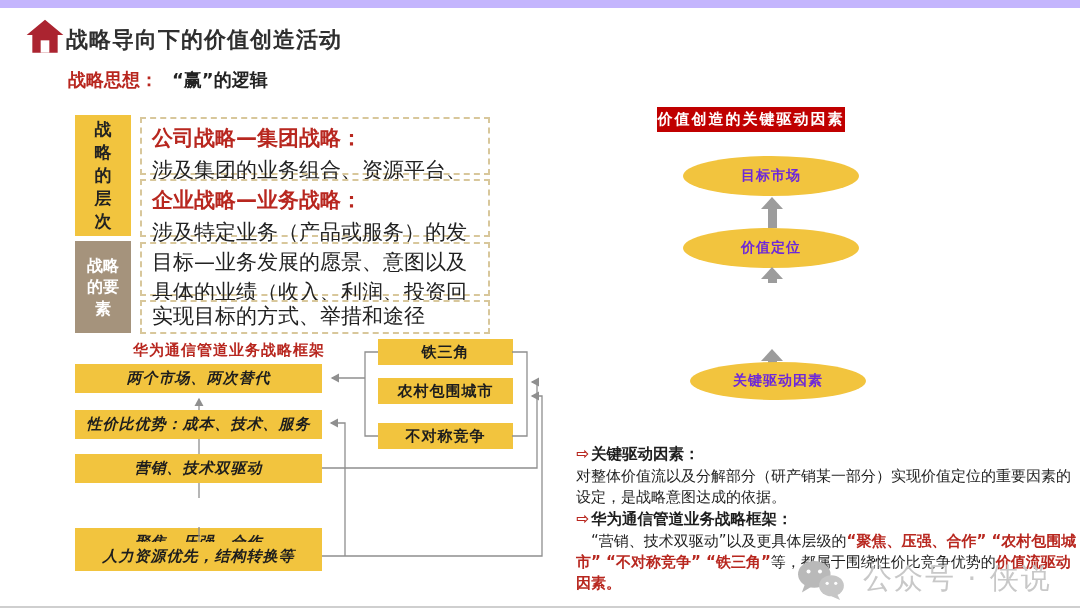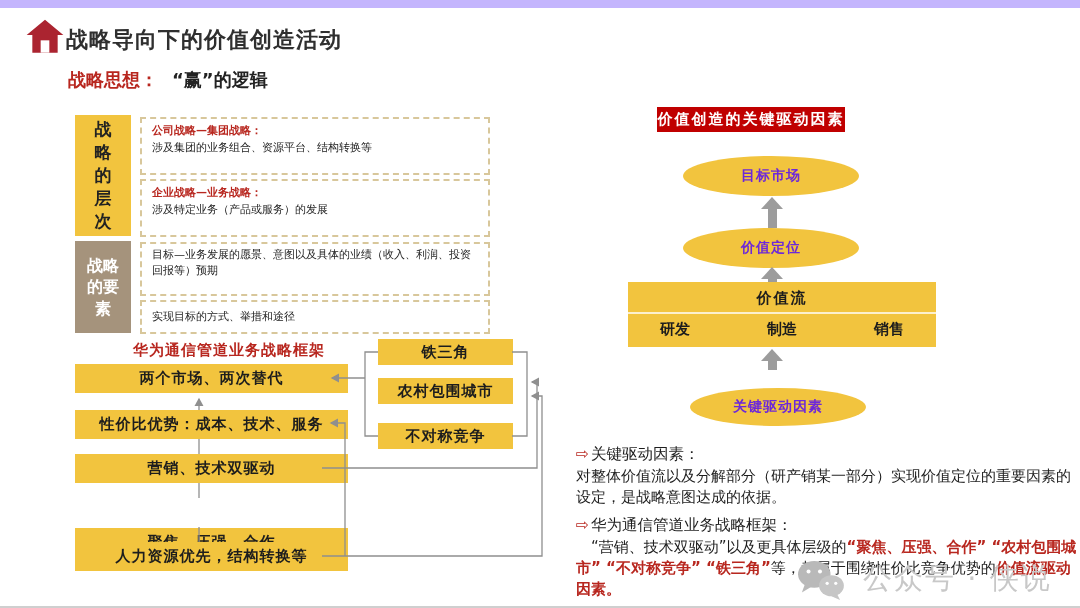--- a/index.html
+++ b/index.html
@@ -18,62 +18,62 @@
   .subtitle .txt{ color:#222; margin-left:14px; }
 
   
   .vtab{ display:flex; align-items:center; justify-content:center; text-align:center; }
   .tab-levels{ left:75px; top:107px; width:56px; height:121px; background:var(--box-yellow,#f2c43e); color:#222; font-weight:bold; font-size:17px; }
   .tab-levels span{ display:inline-block; width:1.1em; word-break:break-all; line-height:1.35; }
   .tab-elements{ left:75px; top:233px; width:56px; height:92px; background:var(--tab-taupe,#a5937c); color:#fff; font-weight:bold; font-size:16px; }
   .tab-elements span{ display:inline-block; width:2.2em; word-break:break-all; line-height:1.35; }
 
   
-  .dash{ border:2px dashed var(--dashed-border,#d8c79b); background:#fff; font-size:11px; line-height:1.5; color:#222; }
+  .dash{ border:2px dashed var(--dashed-border,#d8c79b); background:#fff; font-size:21px; line-height:1.5; color:#222; }
   .dash .heading{ color:var(--text-red,#b8271f); font-weight:bold; }
   .dash1{ left:140px; top:109px; width:350px; height:58px; padding:4px 10px; }
   .dash2{ left:140px; top:171px; width:350px; height:58px; padding:4px 10px; }
   .dash3{ left:140px; top:234px; width:350px; height:54px; padding:3px 10px; line-height:1.45; }
   .dash4{ left:140px; top:292px; width:350px; height:34px; padding:0 10px; display:flex; align-items:center; }
 
   
   .fw-caption{ left:133px; top:333px; font-size:15px; font-weight:bold; color:var(--text-red,#b8271f); letter-spacing:1px; }
   .ybox{ background:var(--box-yellow,#f2c43e); color:#1d1d1d; font-weight:bold; font-size:15px;
          display:flex; align-items:center; justify-content:center; letter-spacing:1px; }
-  .fw{ left:75px; width:273px; height:29px; }
+  .fw{ left:75px; width:247px; height:29px;font-style:italic; }
   .fw0{ top:356px; } .fw1{ top:402px; } .fw2{ top:446px; } .fw3{ top:520px; } .fw4{ top:534px; }
   .tac{ left:378px; width:135px; height:26px; }
   .tac0{ top:331px; } .tac1{ top:370px; } .tac2{ top:415px; }
 
   
   .banner{ left:657px; top:99px; width:188px; height:25px; background:var(--accent-red,#c00000); color:#ffffff;
            font-size:15px; font-weight:bold; display:flex; align-items:center; justify-content:center; letter-spacing:2px; }
   .ellipse{ border-radius:50%; background:var(--box-yellow,#f2c43e); color:#6d28d9; font-weight:bold; font-size:14px;
             display:flex; align-items:center; justify-content:center; letter-spacing:1px; }
   .el1{ left:683px; top:148px; width:176px; height:40px; }
   .el2{ left:683px; top:220px; width:176px; height:40px; }
-  .el3{ left:690px; top:380px; width:176px; height:38px; }
+  .el3{ left:690px; top:354px; width:176px; height:38px; }
   .flowbox{ left:628px; top:274px; width:308px; height:65px; background:var(--box-yellow,#f2c43e); color:#1d1d1d; }
   .flowbox .ft{ height:32px; line-height:32px; text-align:center; font-weight:bold; font-size:15px;
                 border-bottom:2px solid rgba(255,255,255,.75); letter-spacing:2px; }
   .flowbox .fs{ display:flex; justify-content:space-between; padding:0 32px; line-height:31px; font-weight:bold; font-size:15px; }
 
   .bar-up{ width:22px; }
   .bar-up .h{ width:0; height:0; border-left:11px solid transparent; border-right:11px solid transparent;
               border-bottom:12px solid var(--arrow-gray,#9c9c9c); }
   .bar-up .s{ width:9px; margin:0 auto; background:var(--arrow-gray,#9c9c9c); }
   .ba1{ left:761px; top:189px; } .ba1 .s{ height:19px; }
   .ba2{ left:761px; top:259px; } .ba2 .s{ height:4px; }
   .ba3{ left:761px; top:341px; } .ba3 .s{ height:9px; }
 
   
   .notes{ left:576px; top:436px; width:502px; color:#1e1e1e; }
-  .nheading{ font-size:15.5px; font-weight:normal; color:#1e1e1e; margin-bottom:1px; }
+  .nheading{ font-size:15.5px; font-weight:bold; color:#1e1e1e; margin-bottom:1px; }
   .nheading .arr{ color:var(--text-red,#b8271f); margin-right:2px; }
-  .nbody{ font-size:15px; line-height:1.42; margin-bottom:6px; }
+  .nbody{ font-size:15px; line-height:1.42; margin-bottom:0; }
   .nbody2{ font-size:15px; line-height:1.42; text-indent:1em; }
   .rseg{ color:var(--text-red,#b8271f); font-weight:bold; }
 
   
   .watermark{ left:795px; top:551px; display:flex; gap:18px; }
   .watermark .wtext{ font-size:29px; color:var(--watermark-gray,#c8c8c8); letter-spacing:2px; }
 
   svg.overlay{ position:absolute; left:0; top:0; pointer-events:none; }
   .conn{ stroke:var(--connector-gray,#8f8f8f); stroke-width:1.3; fill:none; }
 </style>
@@ -126,28 +126,20 @@
   <div class="abs ellipse el1">目标市场</div>
   <div class="abs bar-up ba1">
       <div class="h"></div>
       <div class="s"></div>
     </div>
   <div class="abs ellipse el2">价值定位</div>
   <div class="abs bar-up ba2">
       <div class="h"></div>
       <div class="s"></div>
     </div>
-  <div class="abs flowbox">
-    <div class="ft">价值流</div>
-    <div class="fs">
-      <span>研发</span>
-      <span>制造</span>
-      <span>销售</span>
-    </div>
-  </div>
   <div class="abs bar-up ba3">
       <div class="h"></div>
       <div class="s"></div>
     </div>
   <div class="abs ellipse el3">关键驱动因素</div>
 
   <div class="abs notes">
     <div class="nheading">
       <span class="arr">⇨</span><span>关键驱动因素：</span>
     </div>

